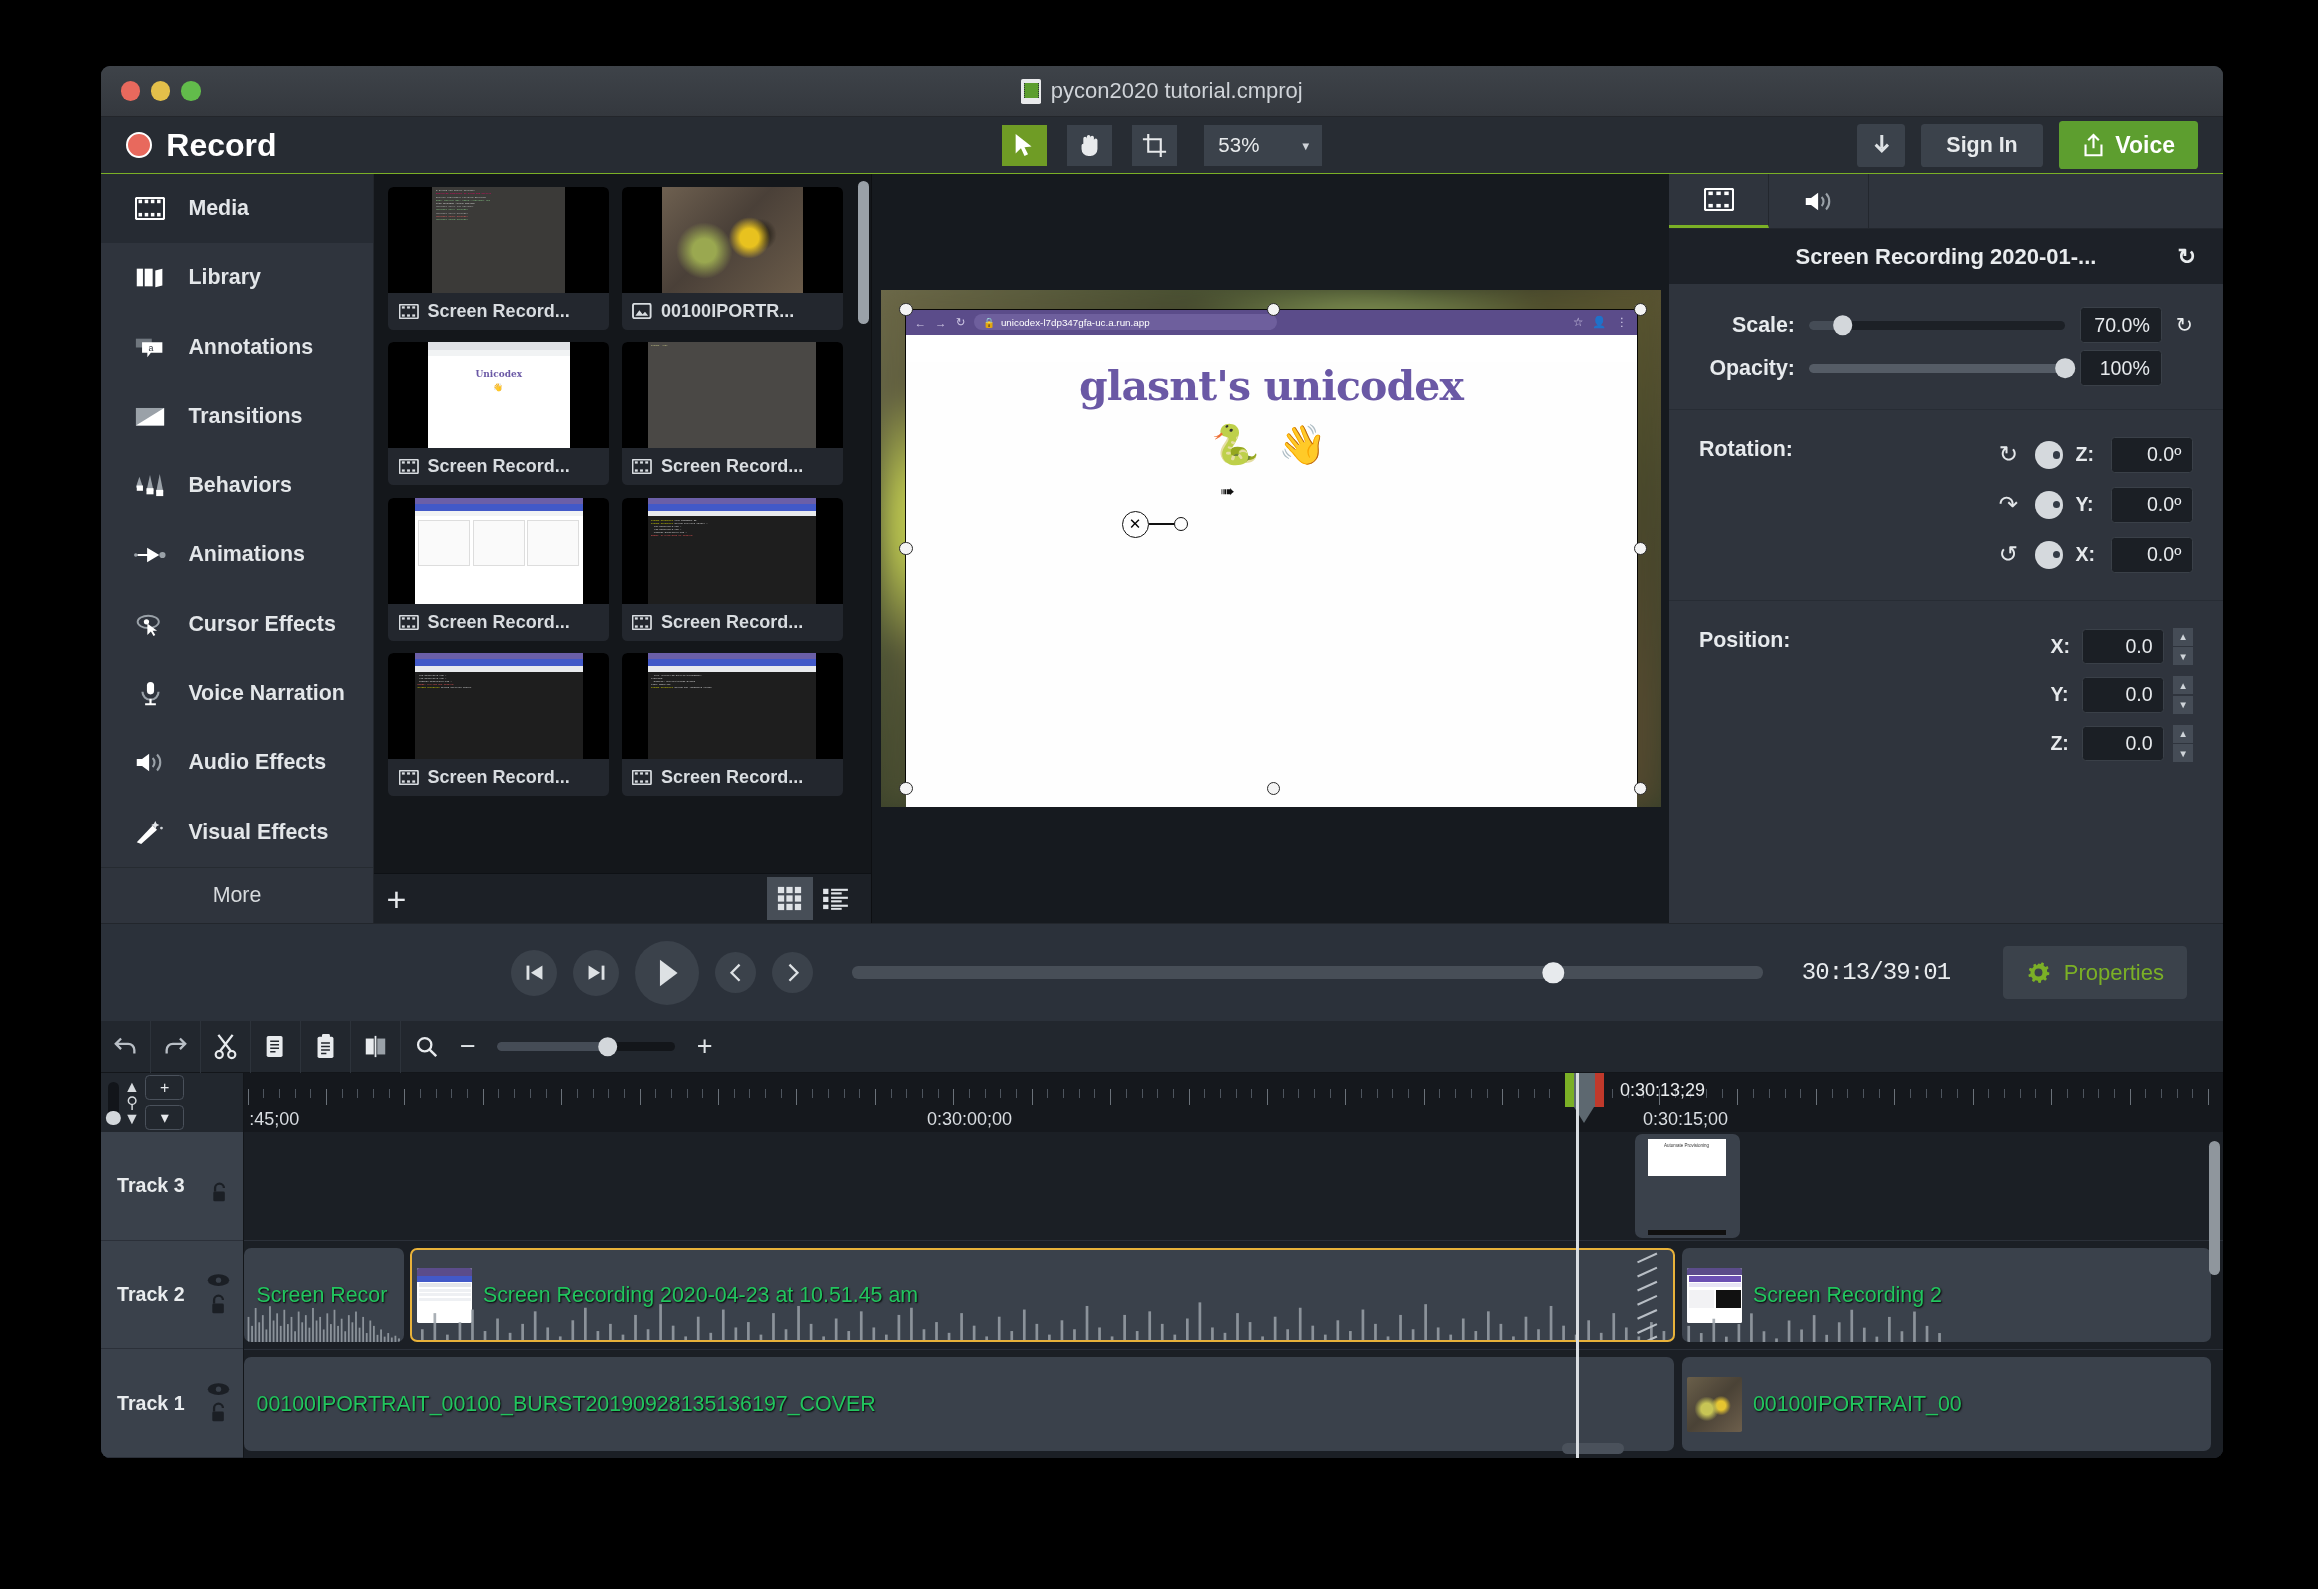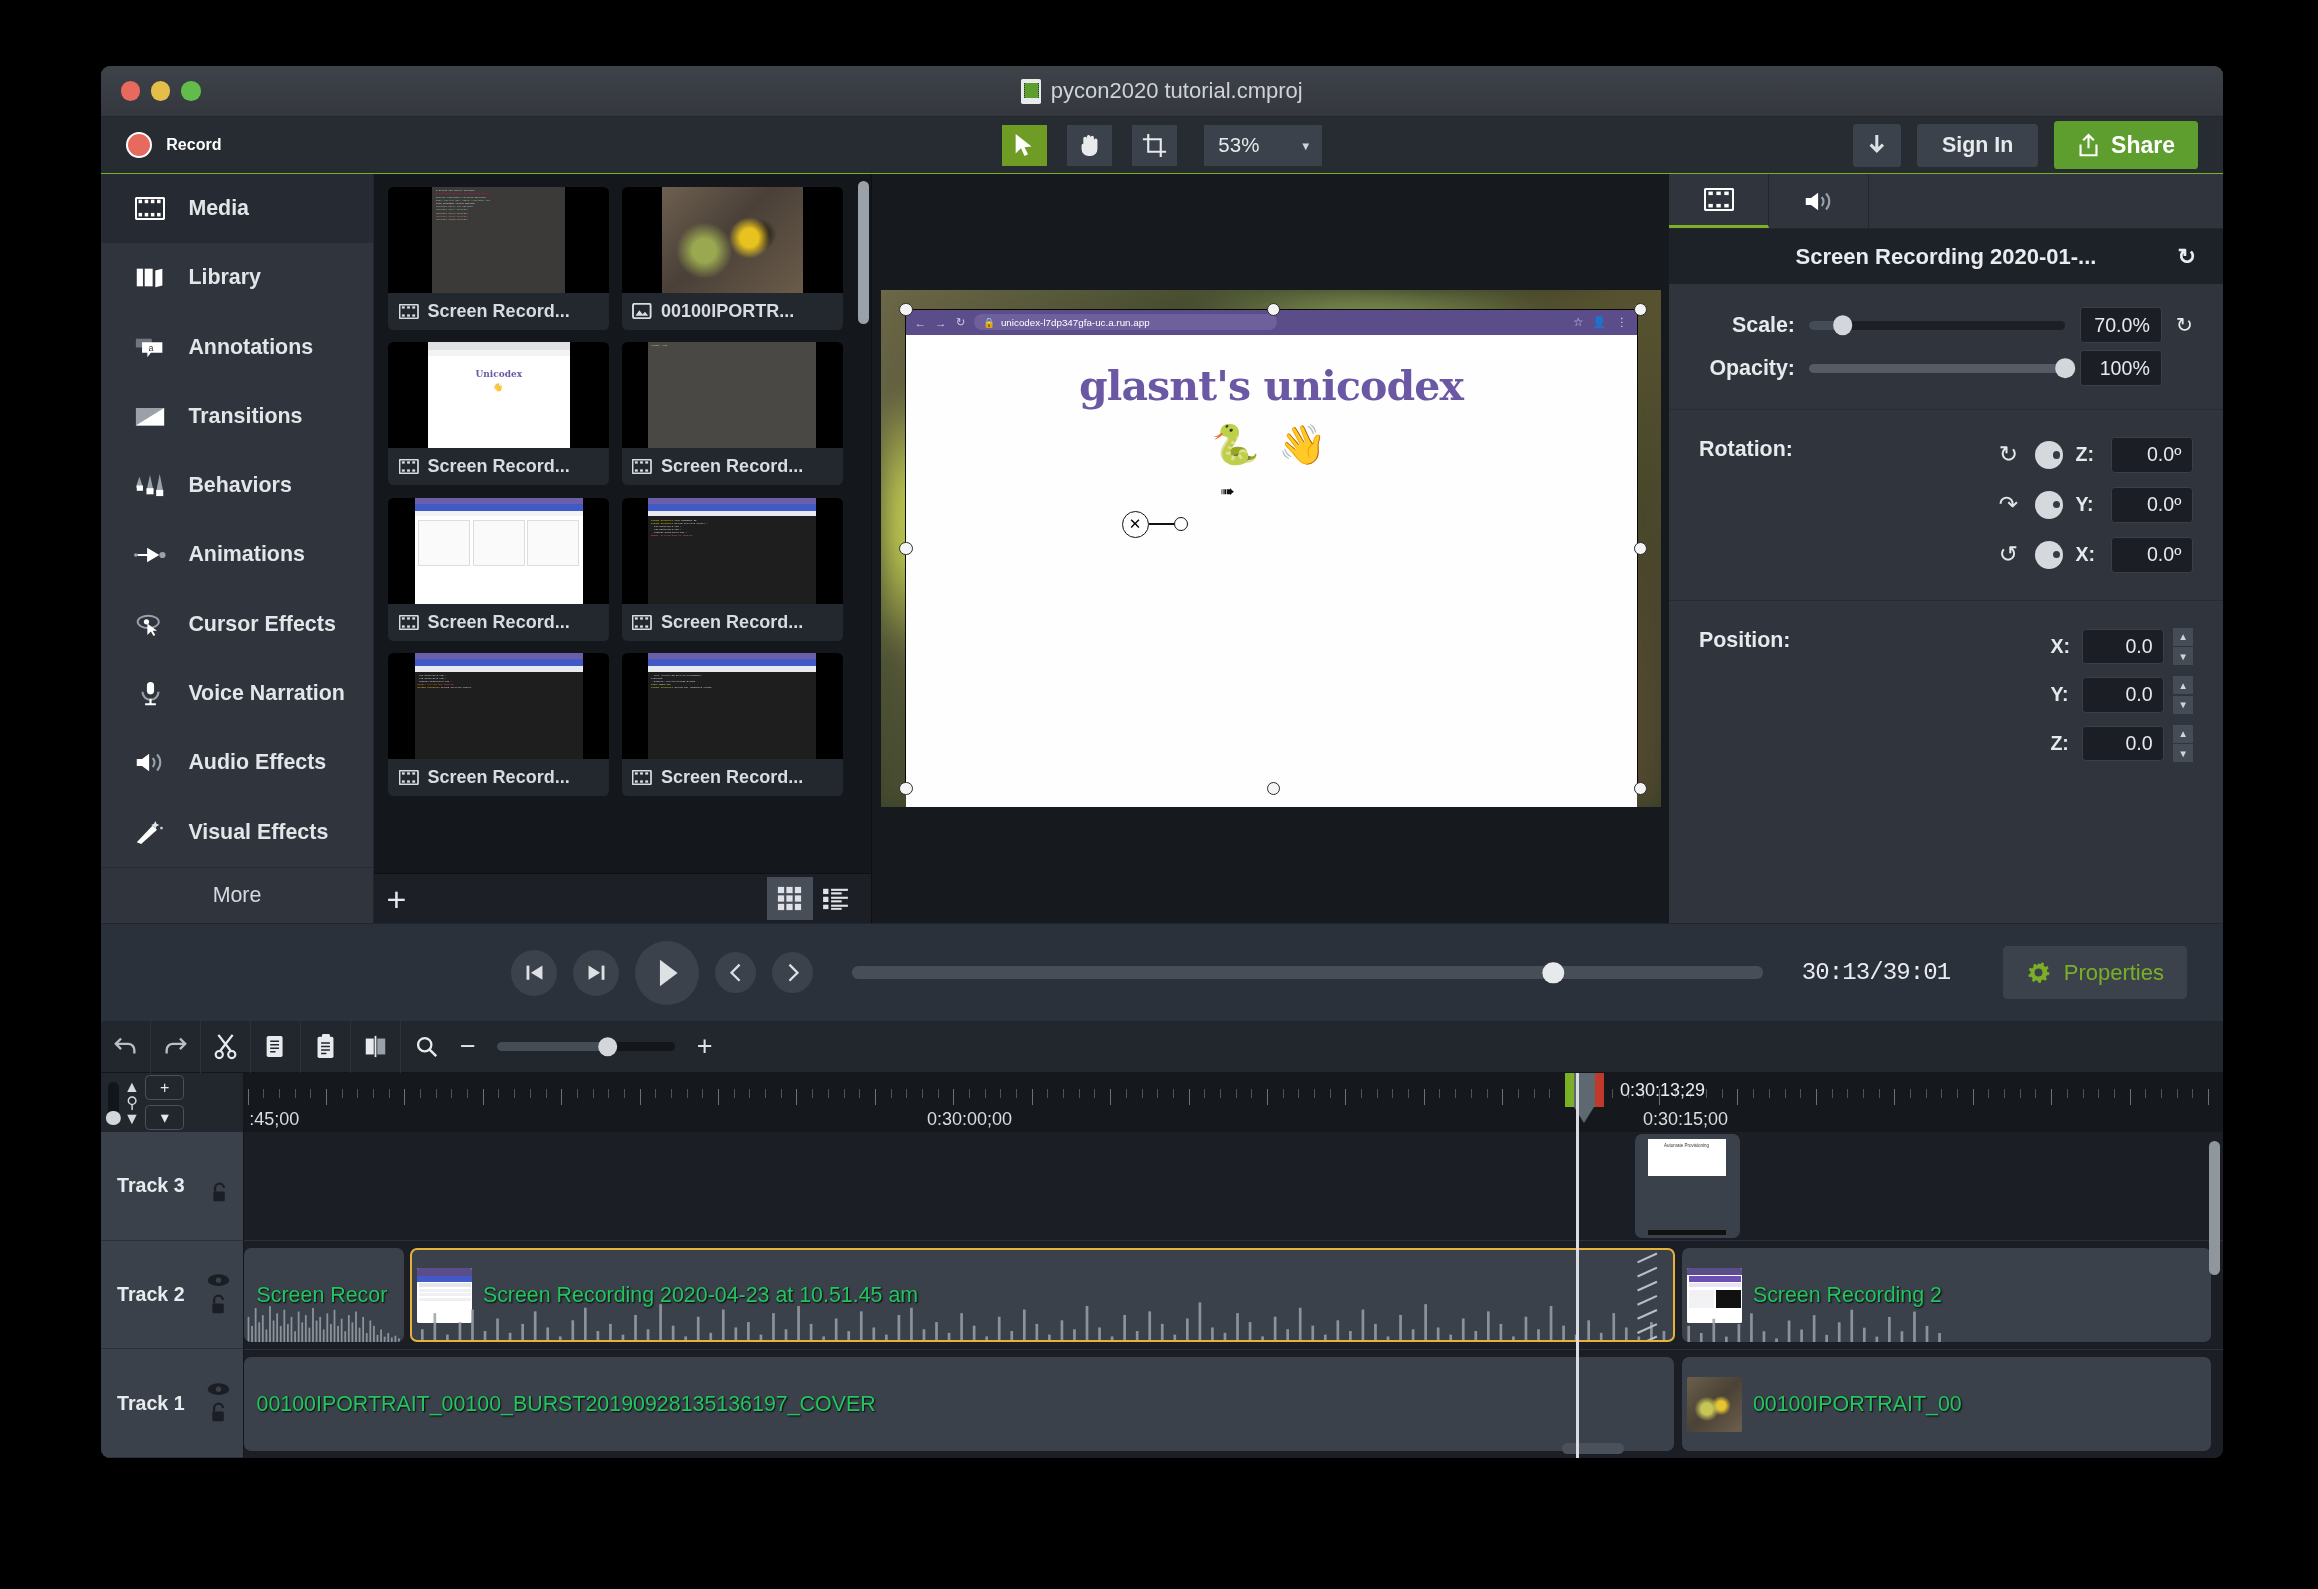--- a/index.html
+++ b/index.html
@@ -55,21 +55,21 @@
     background: #272c33;
     display: flex; align-items: center;
     border-bottom: 1.8px solid #7bb026;
     position: relative;
   }
   .record-btn { display:flex; align-items:center; gap: 14.3px; padding-left: 25px; cursor:pointer;}
   .rec-circle {
     width: 26px; height: 26px; border-radius: 50%;
     background: #e8695d; border: 2.7px solid #fff;
   }
-  .record-label { color: #fff; font-size: 16px; font-weight: bold; }
+  .record-label { color: #fff; font-size: 32px; font-weight: bold; }
   .tool-center {
     position: absolute; left: 0; right: 0;
     display: flex; justify-content: center; align-items: center; gap: 20px;
   }
   .tbtn {
     width: 45px; height: 41px; background: #3b424b;
     display: flex; align-items: center; justify-content: center;
     cursor: pointer;
   }
   .tbtn.active { background: #6f9c25; }
@@ -359,21 +359,21 @@
           </svg>
       </div>
       <div class="signin-btn">
         <span>Sign In</span>
       </div>
       <div class="share-btn">
         <svg width="23" height="25" viewBox="0 0 26 28">
             <path d="M13 2 L13 17 M7 8 L13 2 L19 8" stroke="#fff" stroke-width="2.4" fill="none"></path>
             <path d="M4 13 L4 25 L22 25 L22 13" stroke="#fff" stroke-width="2.4" fill="none"></path>
           </svg>
-        <span>Share</span>
+        <span>Voice</span>
       </div>
     </div>
   </div>
 
   <div class="upper">
 
     <div class="sidebar">
       <div class="side-item active">
         <span class="side-icon">
           <svg width="30" height="23" viewBox="0 0 34 26">

